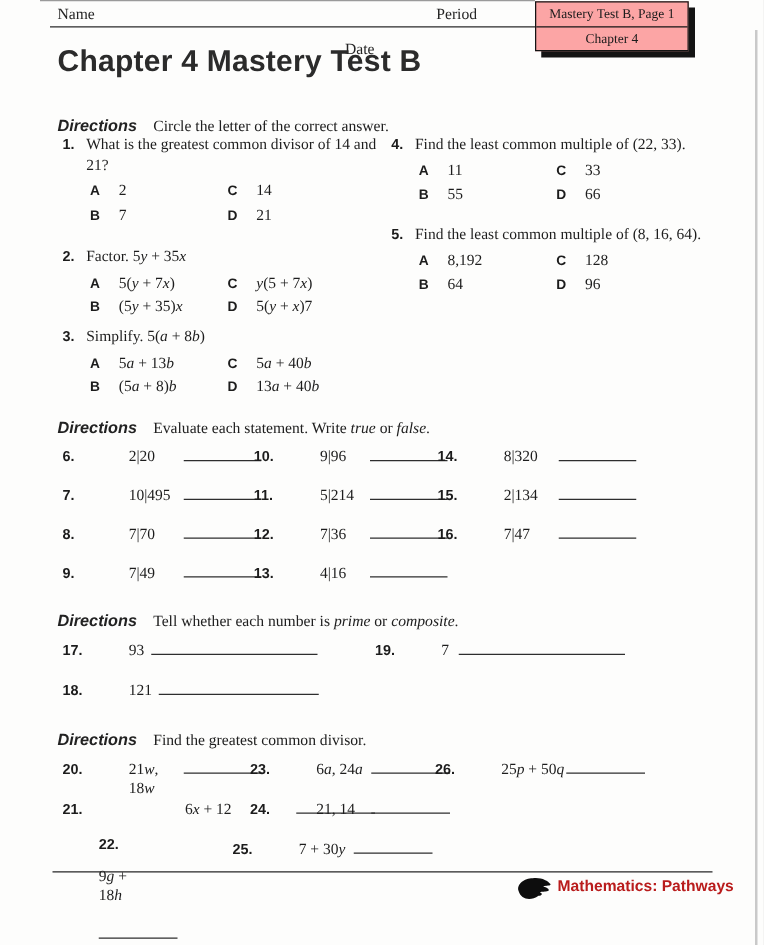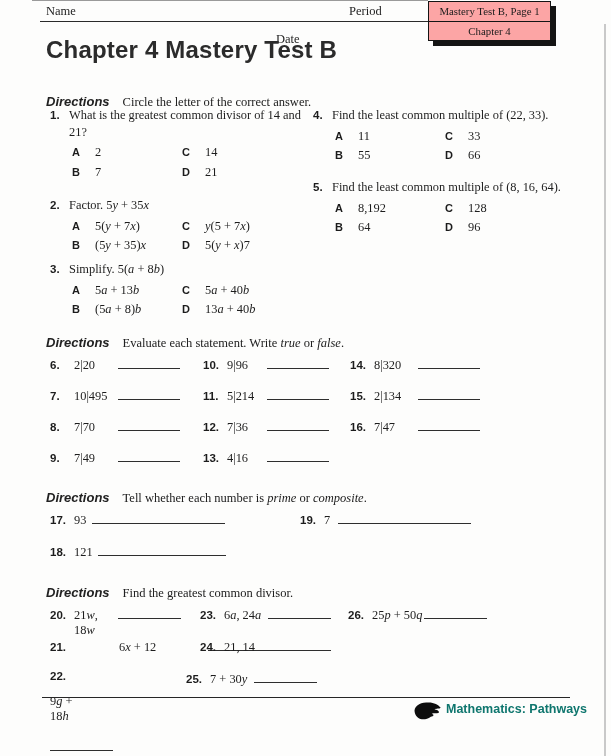--- a/index.html
+++ b/index.html
@@ -44,34 +44,34 @@
   .opt { display:flex; align-items:baseline; }
   .opt-letter { font-family:"Liberation Sans", sans-serif; font-weight:bold; font-size:11px;
     width:23px; flex:0 0 23px; color:#1c1c1c; }
   .opt-text { font-size:12.4px; color:#1d1d1d; }
 
   
   .row { position:absolute; left:0; width:611px; height:20px; }
   .cell { position:absolute; display:flex; align-items:baseline; }
   .num { font-family:"Liberation Sans", sans-serif; font-weight:bold; font-size:11.5px;
     color:#1c1c1c; flex:0 0 24px; width:24px; }
-  .expr { font-size:12.4px; color:#1d1d1d; }
+  .expr { font-size:12.4px; color:#1d1d1d;margin-left:29px; }
   .blank { display:inline-block; border-bottom:1.3px solid #2e2e2e; height:12px; }
   .w-tf1 { flex:0 0 44px; width:44px; } .w-tf2 { flex:0 0 40px; width:40px; } .w-tf3 { flex:0 0 44px; width:44px; }
   .b-tf { width:62px; }
   .w-pc  { flex:0 0 18px; width:18px; } .w-pc19 { flex:0 0 14px; width:14px; } .w-pc18 { flex:0 0 24px; width:24px; }
   .b-pc { width:133px; }
   .w-g1 { flex:0 0 44px; width:44px; } .w-g2 { flex:0 0 44px; width:44px; } .w-g3 { flex:0 0 52px; width:52px; }
   .b-g { width:63px; }
 
   
   .ftr-rule { position:absolute; left:42px; top:697px; width:528px; border-top:1.7px solid #262626; }
   .ftr-copy { position:absolute; left:43px; top:703px; font-size:8.2px; color:#2a2a2a; }
   .ftr-brand { position:absolute; left:446px; top:702px;
-    font-family:"Liberation Sans", sans-serif; font-weight:bold; font-size:12.5px; color:#0f766e; }
+    font-family:"Liberation Sans", sans-serif; font-weight:bold; font-size:12.5px; color:#b91c1c; }
   .ftr-logo { position:absolute; left:413px; top:700px; width:30px; height:22px; }
 
   i { font-style:italic; }
 </style>
 </head>
 <body>
 
 <div class="page">
   <div class="scan-edge-top"></div>
   <div class="scan-edge-right"></div>

